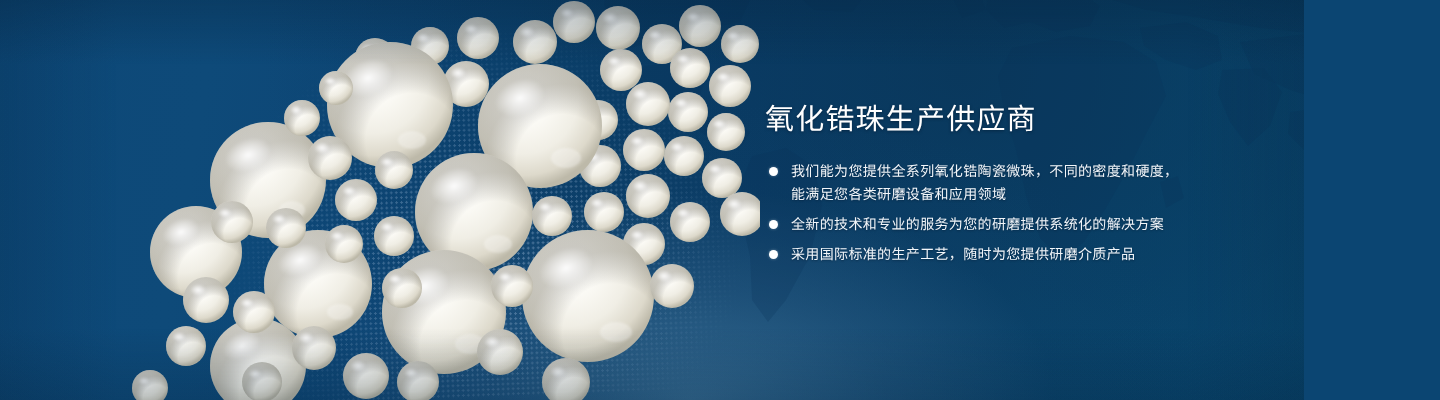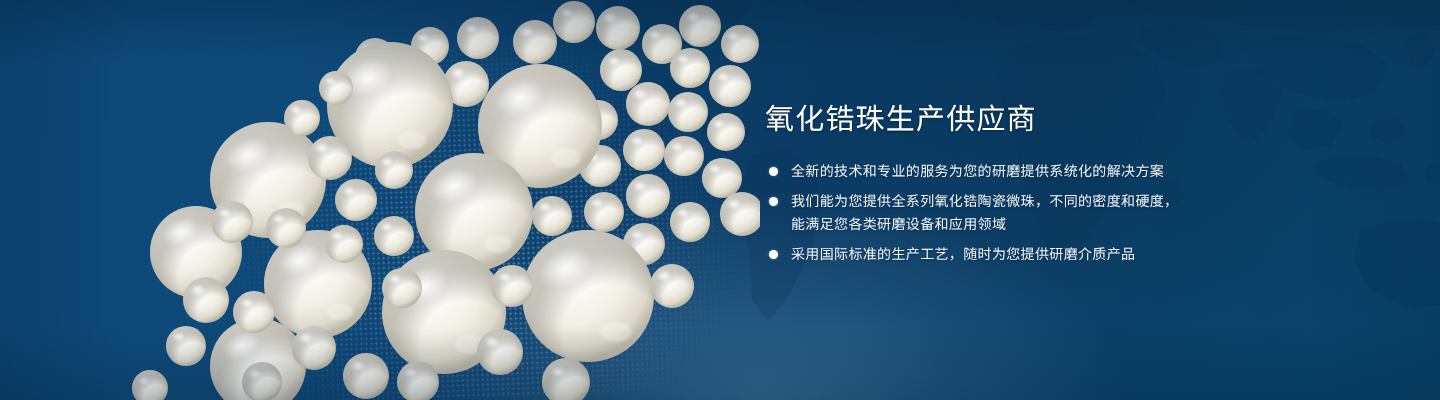--- a/index.html
+++ b/index.html
@@ -5,21 +5,21 @@
 <style>
   html, body {
     margin: 0;
     padding: 0;
     background: #0b4572;
   }
   * { box-sizing: border-box; }
 
   .banner {
     position: relative;
-    width: 1440px;
+    width: 1304px;
     height: 400px;
     overflow: hidden;
     font-family: "DejaVu Sans", "Liberation Sans", sans-serif;
     background: #404040;
   }
 
   
   .bg-base {
     position: absolute;
     inset: 0;
@@ -441,27 +441,27 @@
   <div class="bg-vignette"></div>
 
   <div class="content">
 
     <h1 class="headline">氧化锆珠生产供应商</h1>
 
     <ul class="bullet-list">
 
       <li class="bullet-item">
         <span class="bullet-dot"></span>
-        <span class="bullet-text">全新的技术和专业的服务为您的研磨提供系统化的解决方案</span>
+        <span class="bullet-text">我们能为您提供全系列氧化锆陶瓷微珠，不同的密度和硬度，</span>
+        <span class="bullet-line2">能满足您各类研磨设备和应用领域</span>
       </li>
 
       <li class="bullet-item">
         <span class="bullet-dot"></span>
-        <span class="bullet-text">我们能为您提供全系列氧化锆陶瓷微珠，不同的密度和硬度，</span>
-        <span class="bullet-line2">能满足您各类研磨设备和应用领域</span>
+        <span class="bullet-text">全新的技术和专业的服务为您的研磨提供系统化的解决方案</span>
       </li>
 
       <li class="bullet-item">
         <span class="bullet-dot"></span>
         <span class="bullet-text">采用国际标准的生产工艺，随时为您提供研磨介质产品</span>
       </li>
 
     </ul>
   </div>
 

